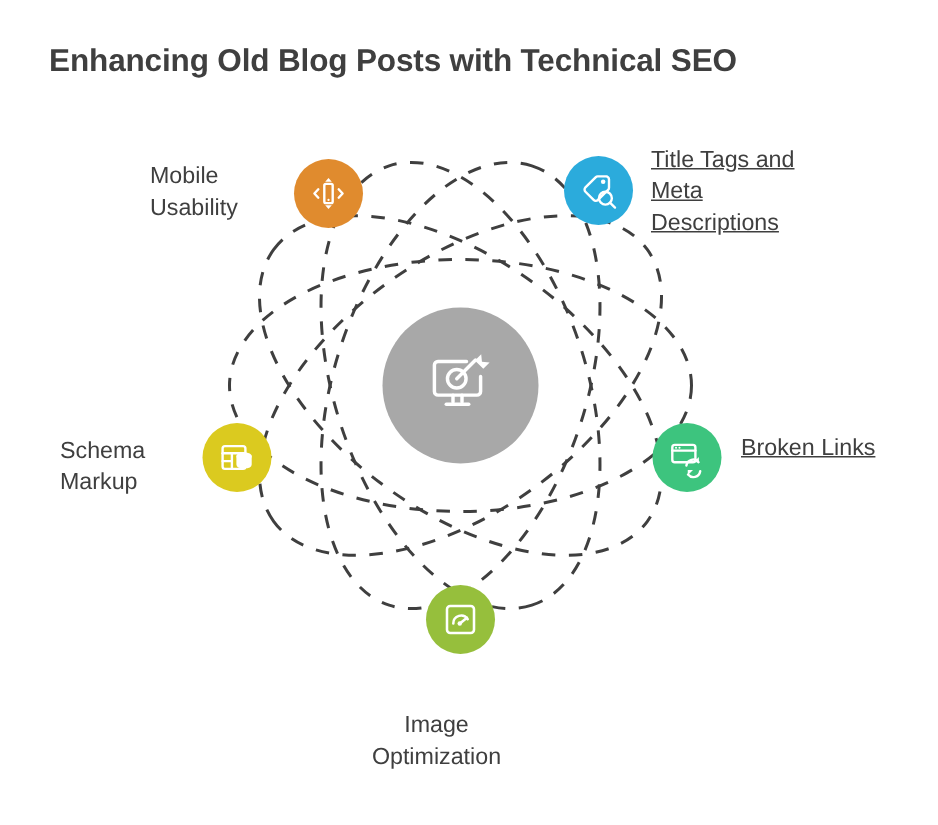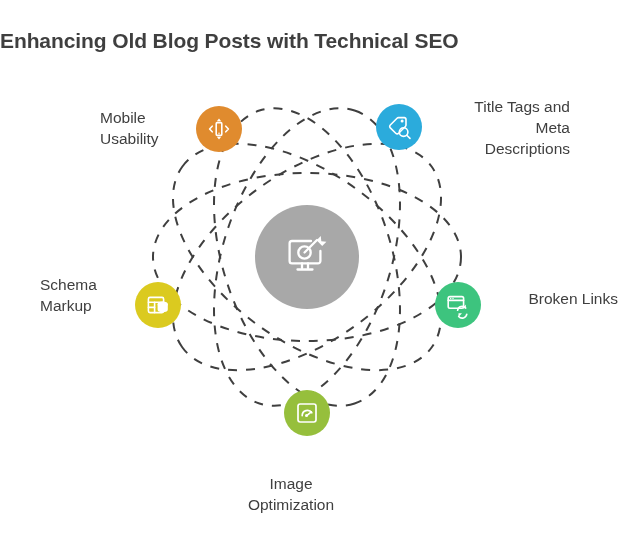--- a/index.html
+++ b/index.html
@@ -14,20 +14,21 @@
     overflow: hidden;
     font-family: "Liberation Sans", sans-serif;
     -webkit-font-smoothing: antialiased;
   }
 
   #page-title {
     position: absolute;
     top: 29px;
     left: 0;
     width: 524px;
+    text-align: center;
     font-size: 21px;
     font-weight: bold;
     color: #3f3f3f;
     letter-spacing: -0.1px;
   }
 
   #diagram {
     position: absolute;
     left: 0;
     top: 0;
@@ -62,21 +63,21 @@
   }
 
   .label {
     position: absolute;
     font-size: 15.5px;
     line-height: 21px;
     color: #3f3f3f;
     white-space: pre-line;
   }
   .label.right-al { text-align: left; }
-  .label.left-al  { text-align: right; }
+  .label.left-al  { text-align: left; text-decoration: underline; }
   .label.center-al{ text-align: center; }
 </style>
 </head>
 <body>
 
 <div id="page-title">Enhancing Old Blog Posts with Technical SEO</div>
 
 <div id="diagram">
 
   <svg class="orbit-layer" width="625" height="550" viewBox="0 0 625 550" aria-hidden="true">
@@ -137,21 +138,21 @@
       <svg width="28" height="28" viewBox="0 0 28 28" fill="none" stroke="#ffffff" stroke-width="1.6" stroke-linecap="round" stroke-linejoin="round">
         <rect x="4.4" y="6.4" width="15.2" height="15.2" rx="1.6"></rect>
         <path d="M4.4 11.2 H19.6"></path>
         <path d="M10.6 11.2 V21.6"></path>
         <path d="M4.4 16.4 H10.6"></path>
         <ellipse cx="18.7" cy="13.2" rx="4.3" ry="1.8" fill="#ffffff" stroke="#ffffff"></ellipse>
         <path d="M14.4 13.2 v5.4 c0 1 1.9 1.8 4.3 1.8 s4.3 -0.8 4.3 -1.8 v-5.4" fill="#ffffff" stroke="#ffffff"></path>
       </svg>
     </span>
   </div>
-  <div class="label right-al" style="left:40px; top:274px; width:87px;">Schema
+  <div class="label right-al" style="left:40px; top:290px; width:87px;">Schema
 Markup</div>
 
   <div class="node" style="left:435px; top:282px; width:46px; height:46px; background:#3dc47e;">
     <span>
       <svg width="28" height="28" viewBox="0 0 28 28" fill="none" stroke="#ffffff" stroke-width="1.6" stroke-linecap="round" stroke-linejoin="round">
         <rect x="4.2" y="5.6" width="15.4" height="11.6" rx="1.7"></rect>
         <path d="M4.2 9.4 H19.6"></path>
         <circle cx="6.7" cy="7.5" r="0.7" fill="#ffffff" stroke="none"></circle>
         <circle cx="9" cy="7.5" r="0.7" fill="#ffffff" stroke="none"></circle>
         <path d="M13.6 19.3 a4.6 4.6 0 0 1 8.1 -2.2"></path>

